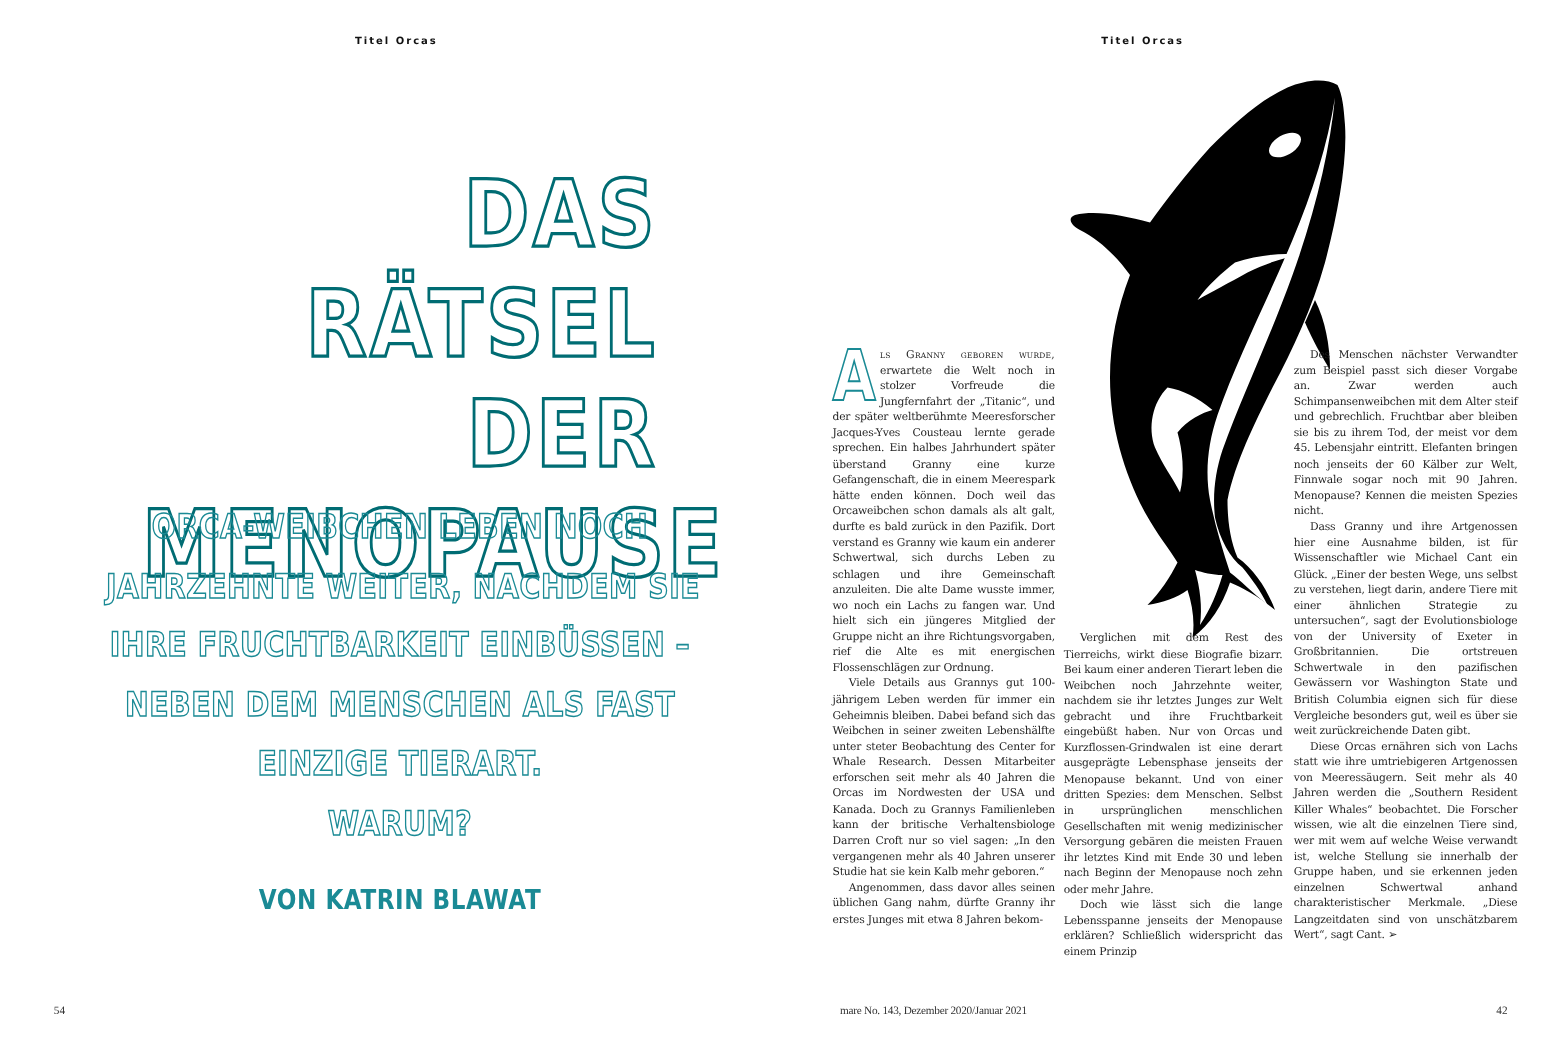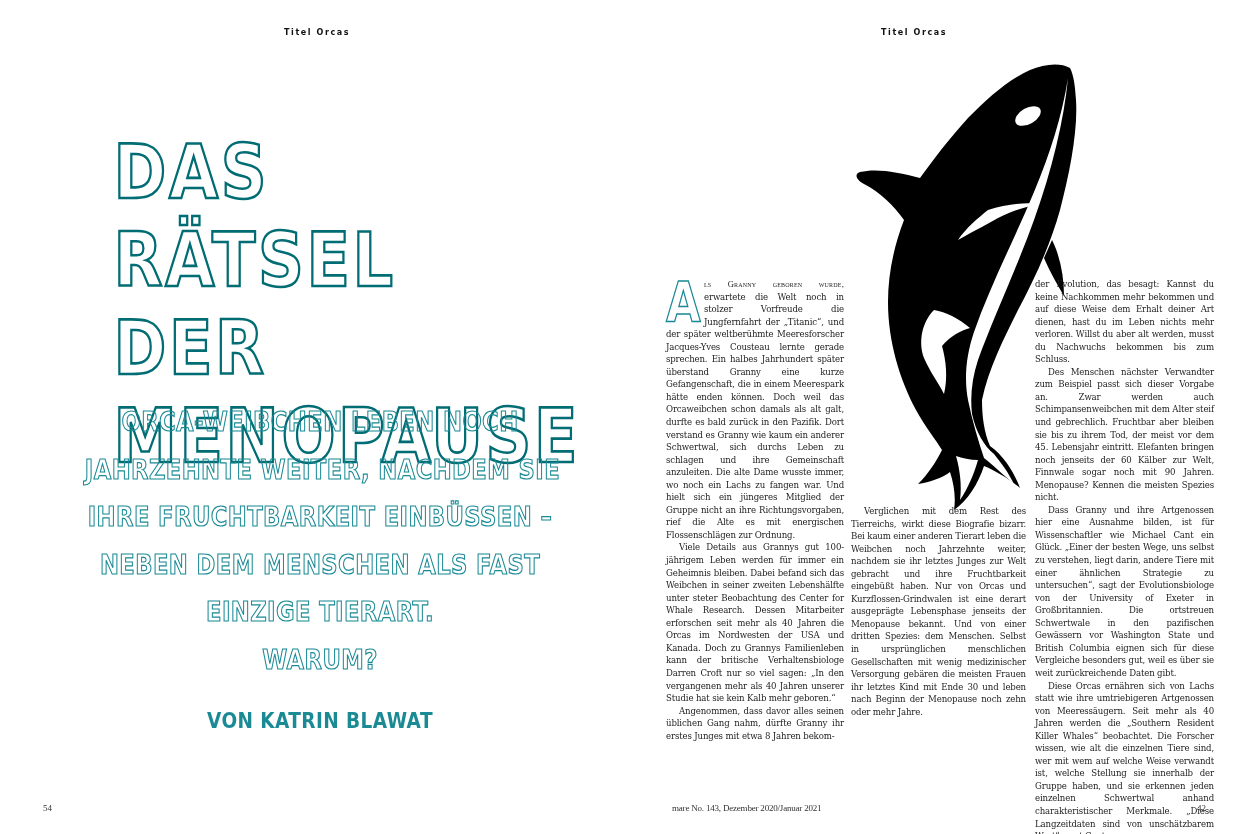--- a/index.html
+++ b/index.html
@@ -26,21 +26,21 @@
     .folio-right { left: 1197px; }
     .footer-source {
       position: absolute; top: 803px; left: 672px;
       font-family: "Liberation Serif", serif; font-size: 9px; color: #333;
       letter-spacing: -0.2px;
       text-align: center;
     }
 
     
     .title-block {
-      position: absolute; left: 80px; top: 128px; width: 480px; text-align: left;
+      position: absolute; left: 80px; top: 128px; width: 480px; text-align: right;
     }
     .title-line {
       display: block;
       font-family: "DejaVu Sans", sans-serif; font-weight: bold;
       font-size: 74px; line-height: 88px; letter-spacing: 3px;
       color: transparent;
       -webkit-text-stroke: 2.6px #006c73;
       text-transform: uppercase;
       transform: scaleX(0.86);
       text-shadow: none;
@@ -86,21 +86,21 @@
     .col-3 { left: 1035px; top: 278px; width: 179px; }
 
     .dropcap {
       float: left;
       font-family: "DejaVu Sans", sans-serif; font-weight: bold;
       font-size: 56px; line-height: 44px;
       color: transparent; -webkit-text-stroke: 1.5px #1a8a95;
       margin: 2px 4px 0 0; transform: scaleX(0.8); transform-origin: left;
       width: 34px;
     }
-    .smallcaps { font-variant: small-caps; letter-spacing: 0.2px; font-family: Liberation Serif, serif; }
+    .smallcaps { font-variant: small-caps; letter-spacing: 0.2px; }
     .cont-mark { font-family: "DejaVu Sans", sans-serif; font-size: 9px; }
   </style>
 </head>
 <body>
 
 <div class="page page-left">
   <div class="running-head">Titel Orcas</div>
 
   <div class="title-block">
     <span class="title-line">Das Rätsel</span>
@@ -158,23 +158,23 @@
   <p class="first">
     <span class="dropcap">A</span>
     <span class="smallcaps">ls Granny geboren wurde,</span><span> erwartete die Welt noch in stolzer Vorfreude die Jungfernfahrt der „Titanic“, und der später weltberühmte Meeresforscher Jacques-Yves Cousteau lernte gerade sprechen. Ein halbes Jahrhundert später überstand Granny eine kurze Gefangenschaft, die in einem Meerespark hätte enden können. Doch weil das Orcaweibchen schon damals als alt galt, durfte es bald zurück in den Pazifik. Dort verstand es Granny wie kaum ein anderer Schwertwal, sich durchs Leben zu schlagen und ihre Gemeinschaft anzuleiten. Die alte Dame wusste immer, wo noch ein Lachs zu fangen war. Und hielt sich ein jüngeres Mitglied der Gruppe nicht an ihre Richtungsvorgaben, rief die Alte es mit energischen Flossenschlägen zur Ordnung.</span>
   </p>
   <p>Viele Details aus Grannys gut 100-jährigem Leben werden für immer ein Geheimnis bleiben. Dabei befand sich das Weibchen in seiner zweiten Lebenshälfte unter steter Beobachtung des Center for Whale Research. Dessen Mitarbeiter erforschen seit mehr als 40 Jahren die Orcas im Nordwesten der USA und Kanada. Doch zu Grannys Familienleben kann der britische Verhaltensbiologe Darren Croft nur so viel sagen: „In den vergangenen mehr als 40 Jahren unserer Studie hat sie kein Kalb mehr geboren.“</p>
   <p>Angenommen, dass davor alles seinen üblichen Gang nahm, dürfte Granny ihr erstes Junges mit etwa 8 Jahren bekom-</p>
 </div>
 
 <div class="col col-2">
   <p>Verglichen mit dem Rest des Tierreichs, wirkt diese Biografie bizarr. Bei kaum einer anderen Tierart leben die Weibchen noch Jahrzehnte weiter, nachdem sie ihr letztes Junges zur Welt gebracht und ihre Fruchtbarkeit eingebüßt haben. Nur von Orcas und Kurzflossen-Grindwalen ist eine derart ausgeprägte Lebensphase jenseits der Menopause bekannt. Und von einer dritten Spezies: dem Menschen. Selbst in ursprünglichen menschlichen Gesellschaften mit wenig medizinischer Versorgung gebären die meisten Frauen ihr letztes Kind mit Ende 30 und leben nach Beginn der Menopause noch zehn oder mehr Jahre.</p>
+  <p>Doch wie lässt sich die lange Lebensspanne jenseits der Menopause erklären? Schließlich widerspricht das einem Prinzip</p>
 </div>
 
 <div class="col col-3">
-  <p class="first">der Evolution, das besagt: Kannst du keine Nachkommen mehr bekommen und auf diese Weise dem Erhalt deiner Art dienen, hast du im Leben nichts mehr verloren. Willst du aber alt werden, musst du Nachwuchs bekommen bis zum Schluss.</p>
   <p>Des Menschen nächster Verwandter zum Beispiel passt sich dieser Vorgabe an. Zwar werden auch Schimpansenweibchen mit dem Alter steif und gebrechlich. Fruchtbar aber bleiben sie bis zu ihrem Tod, der meist vor dem 45. Lebensjahr eintritt. Elefanten bringen noch jenseits der 60 Kälber zur Welt, Finnwale sogar noch mit 90 Jahren. Menopause? Kennen die meisten Spezies nicht.</p>
   <p>Dass Granny und ihre Artgenossen hier eine Ausnahme bilden, ist für Wissenschaftler wie Michael Cant ein Glück. „Einer der besten Wege, uns selbst zu verstehen, liegt darin, andere Tiere mit einer ähnlichen Strategie zu untersuchen“, sagt der Evolutionsbiologe von der University of Exeter in Großbritannien. Die ortstreuen Schwertwale in den pazifischen Gewässern vor Washington State und British Columbia eignen sich für diese Vergleiche besonders gut, weil es über sie weit zurückreichende Daten gibt.</p>
   <p><span>Diese Orcas ernähren sich von Lachs statt wie ihre umtriebigeren Artgenossen von Meeressäugern. Seit mehr als 40 Jahren werden die „Southern Resident Killer Whales“ beobachtet. Die Forscher wissen, wie alt die einzelnen Tiere sind, wer mit wem auf welche Weise verwandt ist, welche Stellung sie innerhalb der Gruppe haben, und sie erkennen jeden einzelnen Schwertwal anhand charakteristischer Merkmale. „Diese Langzeitdaten sind von unschätzbarem Wert“, sagt Cant.</span> <span class="cont-mark">➢</span></p>
 </div>
 
 <div class="footer-source">mare No. 143, Dezember 2020/Januar 2021</div>
 <div class="folio folio-right">42</div>
 
 </body></html>

